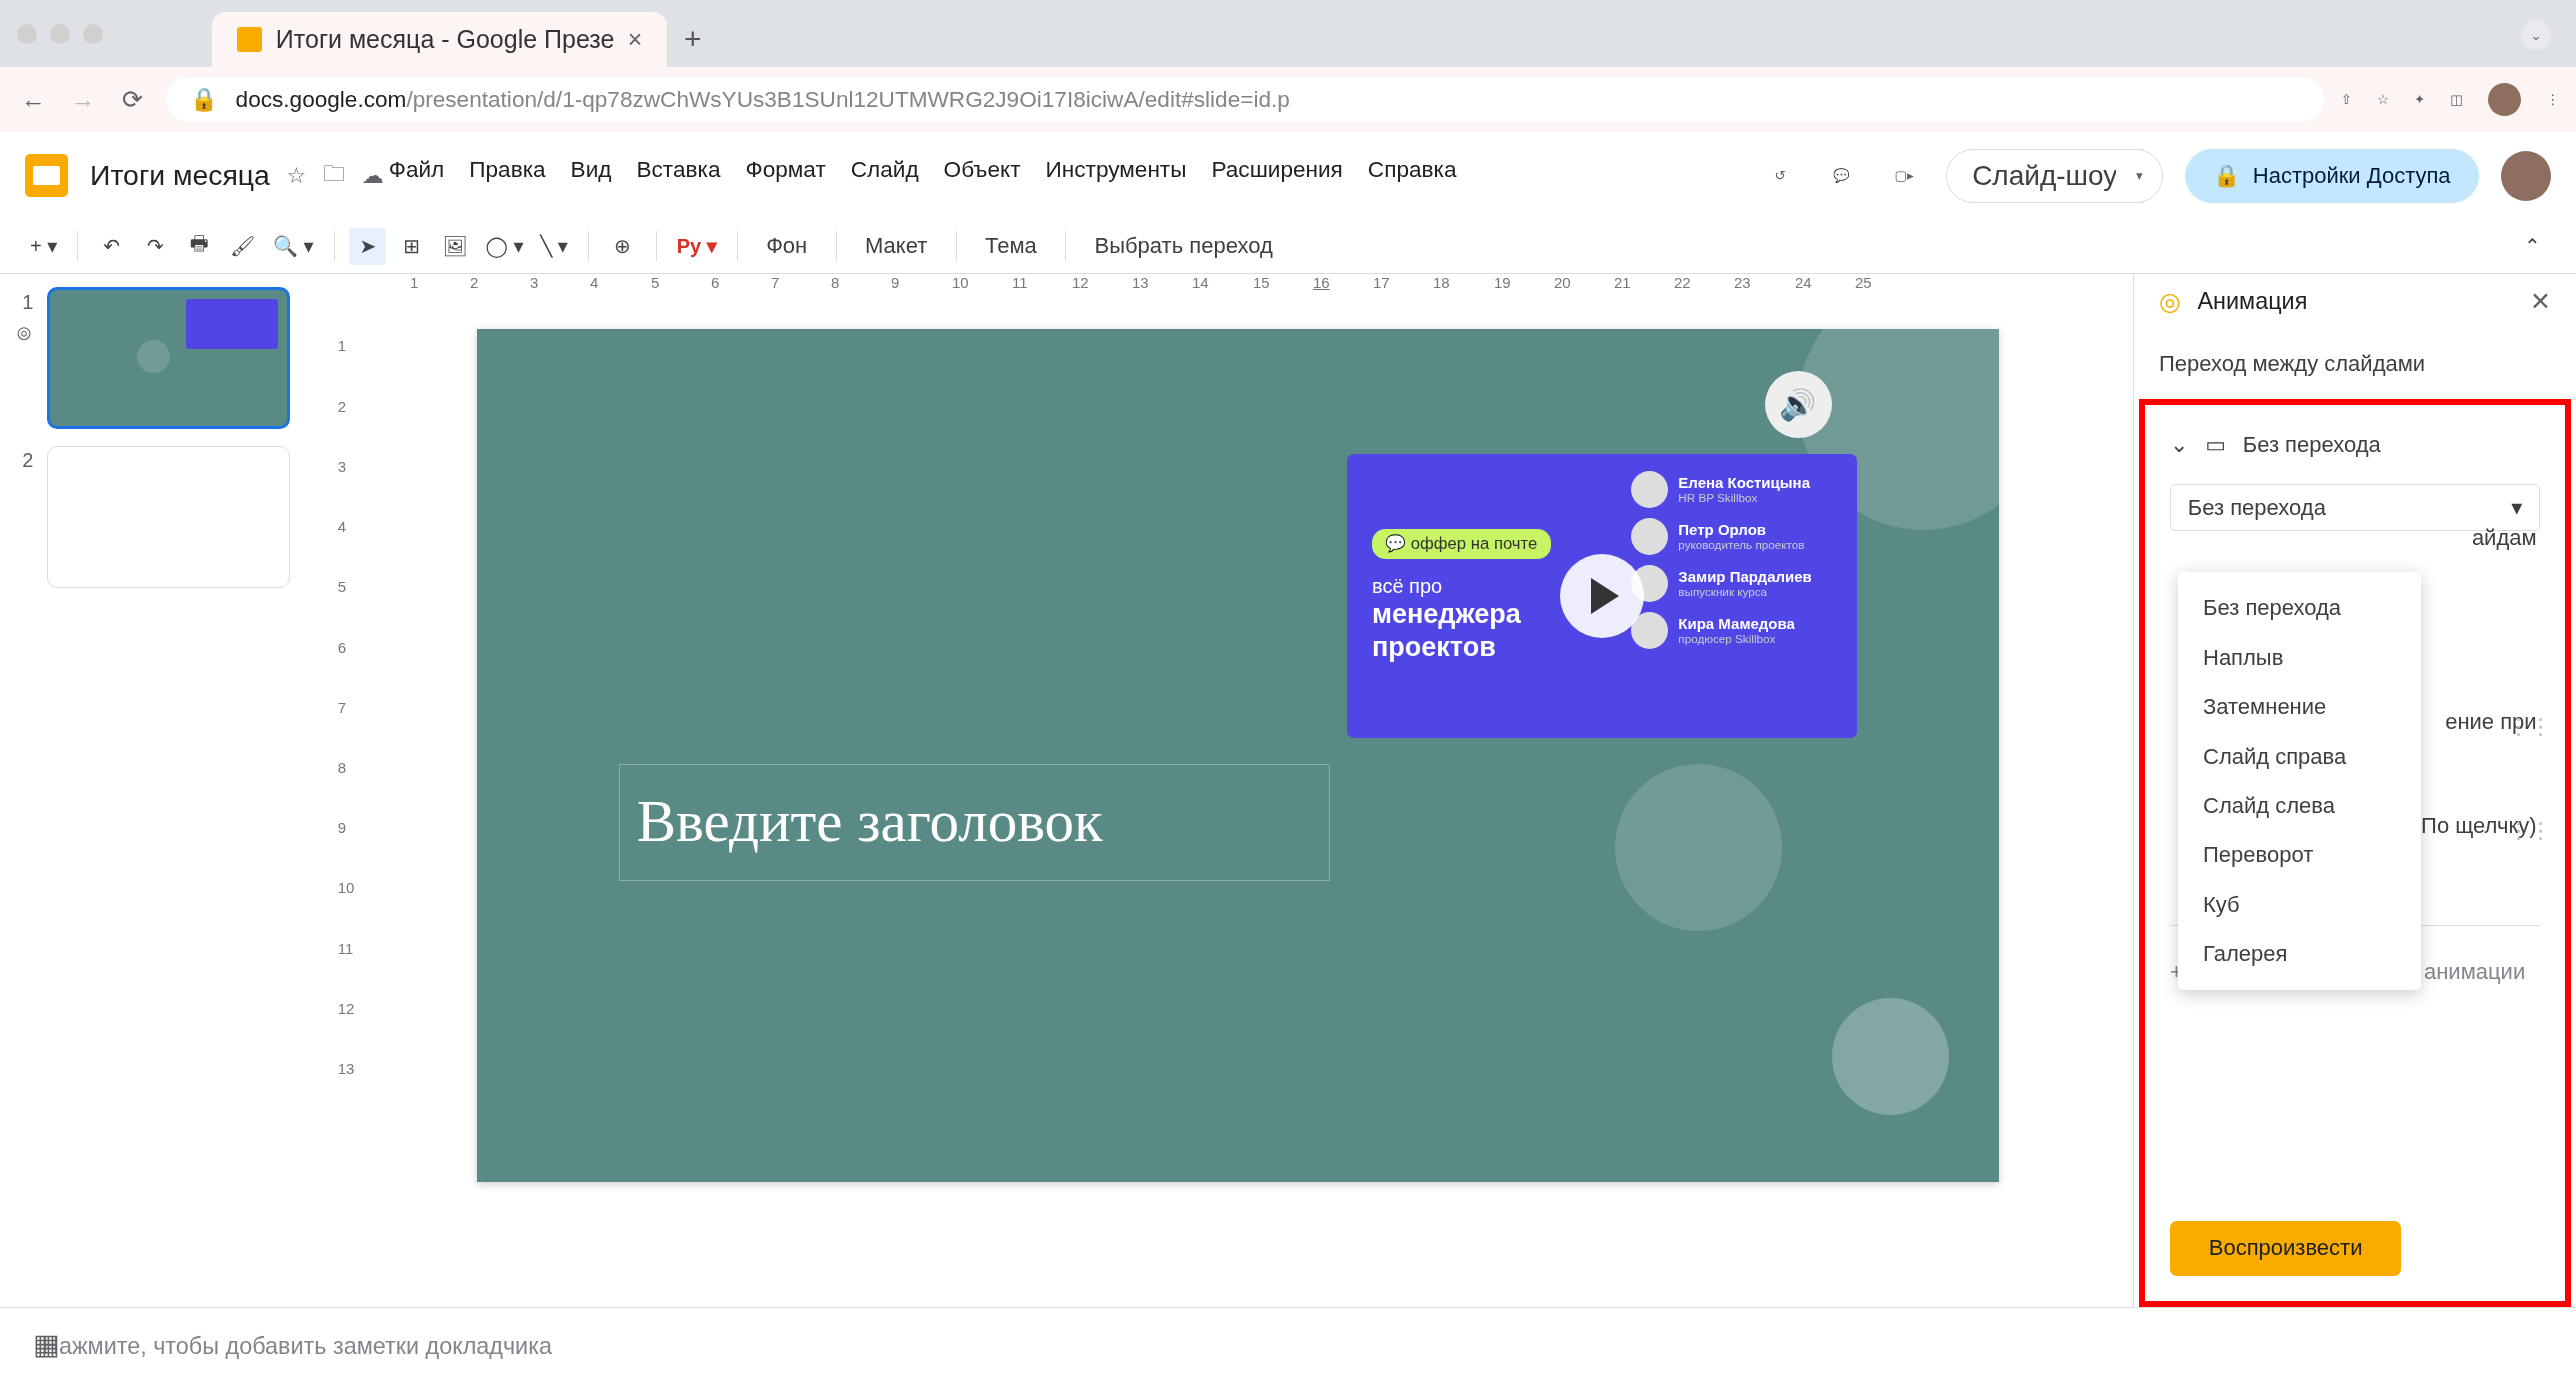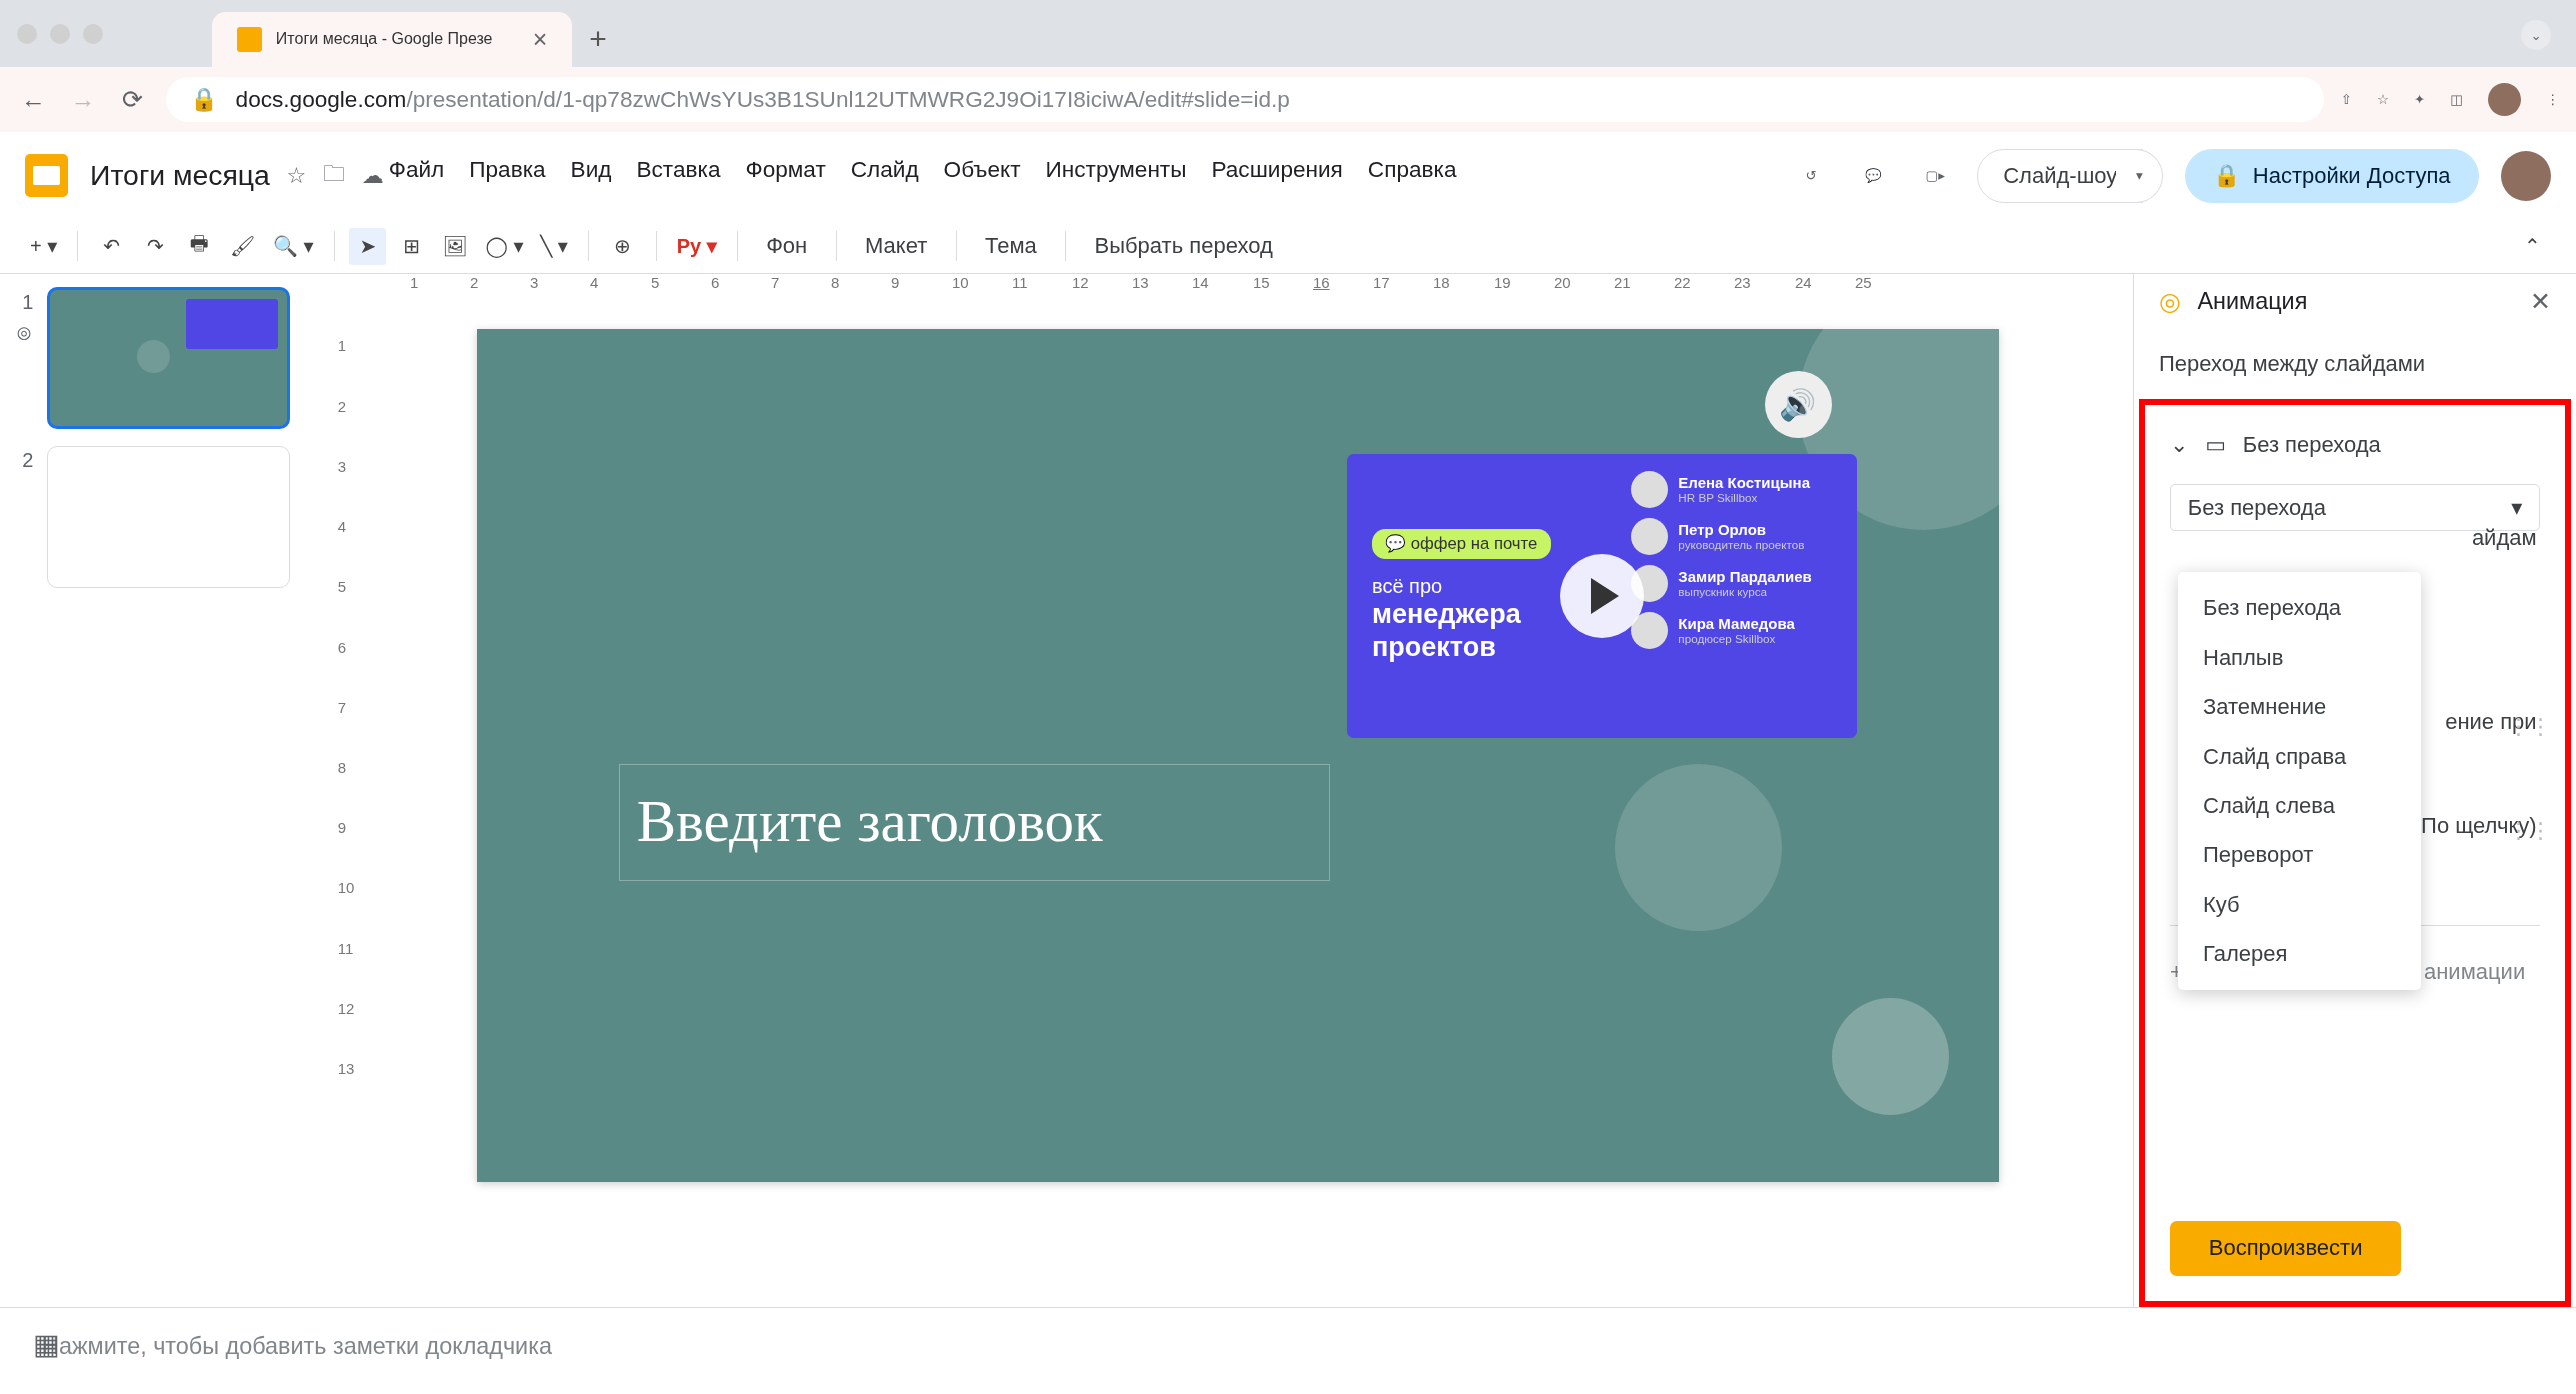--- a/index.html
+++ b/index.html
@@ -2,41 +2,41 @@
 <html style="font-size:13.4px"><head>
 <meta charset="utf-8">
 <style>
 *{box-sizing:border-box;margin:0;padding:0;font-family:Arial,sans-serif}
 body{width:2576px;height:1394px;background:#f1f3f4;overflow:hidden;transform-origin:0 0}
 .chrome-top{height:67px;background:linear-gradient(#dee1e6,#dee1e6);display:flex;align-items:center;padding-left:16.7px;position:relative}
 .traffic{display:flex;gap:13.4px;margin-right:109px}
 .tl{width:20px;height:20px;border-radius:50%;background:#d0d0d0}
 .tab{background:#fdf4f4;height:55px;border-radius:13.4px 13.4px 0 0;display:flex;align-items:center;padding:0 25px;gap:13.4px;min-width:360px;margin-top:11.7px}
 .tab-favicon{width:25px;height:25px;background:#f9ab00;border-radius:3.3px}
-.tab-title{font-size:16px;color:#333}
+.tab-title{font-size:25px;color:#333}
 .tab-close{margin-left:auto;font-size:25px;color:#666}
 .new-tab{margin-left:16.7px;font-size:30px;color:#555;margin-top:11.7px}
 .expand-arrow{position:absolute;right:25px;top:20px;width:30px;height:30px;border-radius:50%;background:#e8eaed;display:flex;align-items:center;justify-content:center;color:#666}
 .url-bar{height:65px;background:#fdf4f4;display:flex;align-items:center;padding:0 16.7px;gap:16.7px}
 .nav-btn{width:33px;height:33px;display:flex;align-items:center;justify-content:center;color:#5f6368;font-size:25px}
 .url-field{flex:1;height:45px;background:#fff;border-radius:22.6px;display:flex;align-items:center;padding:0 25px;gap:16.7px;color:#202124;font-size:22.6px;border:0}
 .url-dim{color:#80868b}
 .url-right{display:flex;gap:25px;align-items:center;color:#5f6368}
 .app-header{height:87px;background:#fff;display:flex;align-items:center;padding:0 25px;gap:22px}
 .slides-logo{width:43px;height:43px;background:#f9ab00;border-radius:5px;position:relative}
 .slides-logo::after{content:"";position:absolute;inset:11.7px 8.4px;background:#fff;border-radius:1.7px}
 .doc-info{display:flex;gap:5px}
 .doc-title-row{display:flex;align-items:center;gap:16.7px}
 .doc-title{font-size:28.4px;color:#202124}
 .doc-icon{color:#5f6368;font-size:22px}
 .menu-bar{display:flex;gap:25px;font-size:22.6px;color:#202124}
 .menu-bar span{cursor:pointer}
 .header-right{margin-left:auto;display:flex;align-items:center;gap:22px}
 .hdr-btn{width:40px;height:40px;display:flex;align-items:center;justify-content:center;color:#5f6368;border-radius:50%}
-.slideshow-btn{height:54px;padding:0 25px;border:0.8px solid #dadce0;border-radius:27px;background:#fff;font-size:22px;color:#3c4043;display:flex;align-items:center}
+.slideshow-btn{height:54px;padding:0 25px;border:0.8px solid #dadce0;border-radius:27px;background:#fff;font-size:28px;color:#3c4043;display:flex;align-items:center}
 .slideshow-dd{height:54px;width:47px;border:0.8px solid #dadce0;border-left:0;border-radius:0 27px 27px 0;margin-left:-27px;display:flex;align-items:center;justify-content:center;color:#5f6368;background:#fff}
 .slideshow-btn{border-radius:27px 0 0 27px}
 .share-btn{height:54px;padding:0 28.4px;background:#c2e7ff;border-radius:27px;font-size:22px;color:#001d35;display:flex;align-items:center;gap:11.7px}
 .avatar{width:50px;height:50px;border-radius:50%;background:#8e6e5e}
 .toolbar{height:55px;background:#fff;display:flex;align-items:center;padding:0 25px;gap:6.7px;border-bottom:0.8px solid #dadce0}
 .tb-btn{min-width:37px;height:37px;display:flex;align-items:center;justify-content:center;color:#444;font-size:20px;border-radius:3.3px;padding:0 5px}
 .tb-sep{width:0.8px;height:30px;background:#dadce0;margin:0 8.4px}
 .tb-text{font-size:22px;color:#3c4043;padding:0 13.4px}
 .tb-hide{margin-left:auto}
 .workspace{display:flex;height:calc(100% - 274px - 87px);background:#fff}

